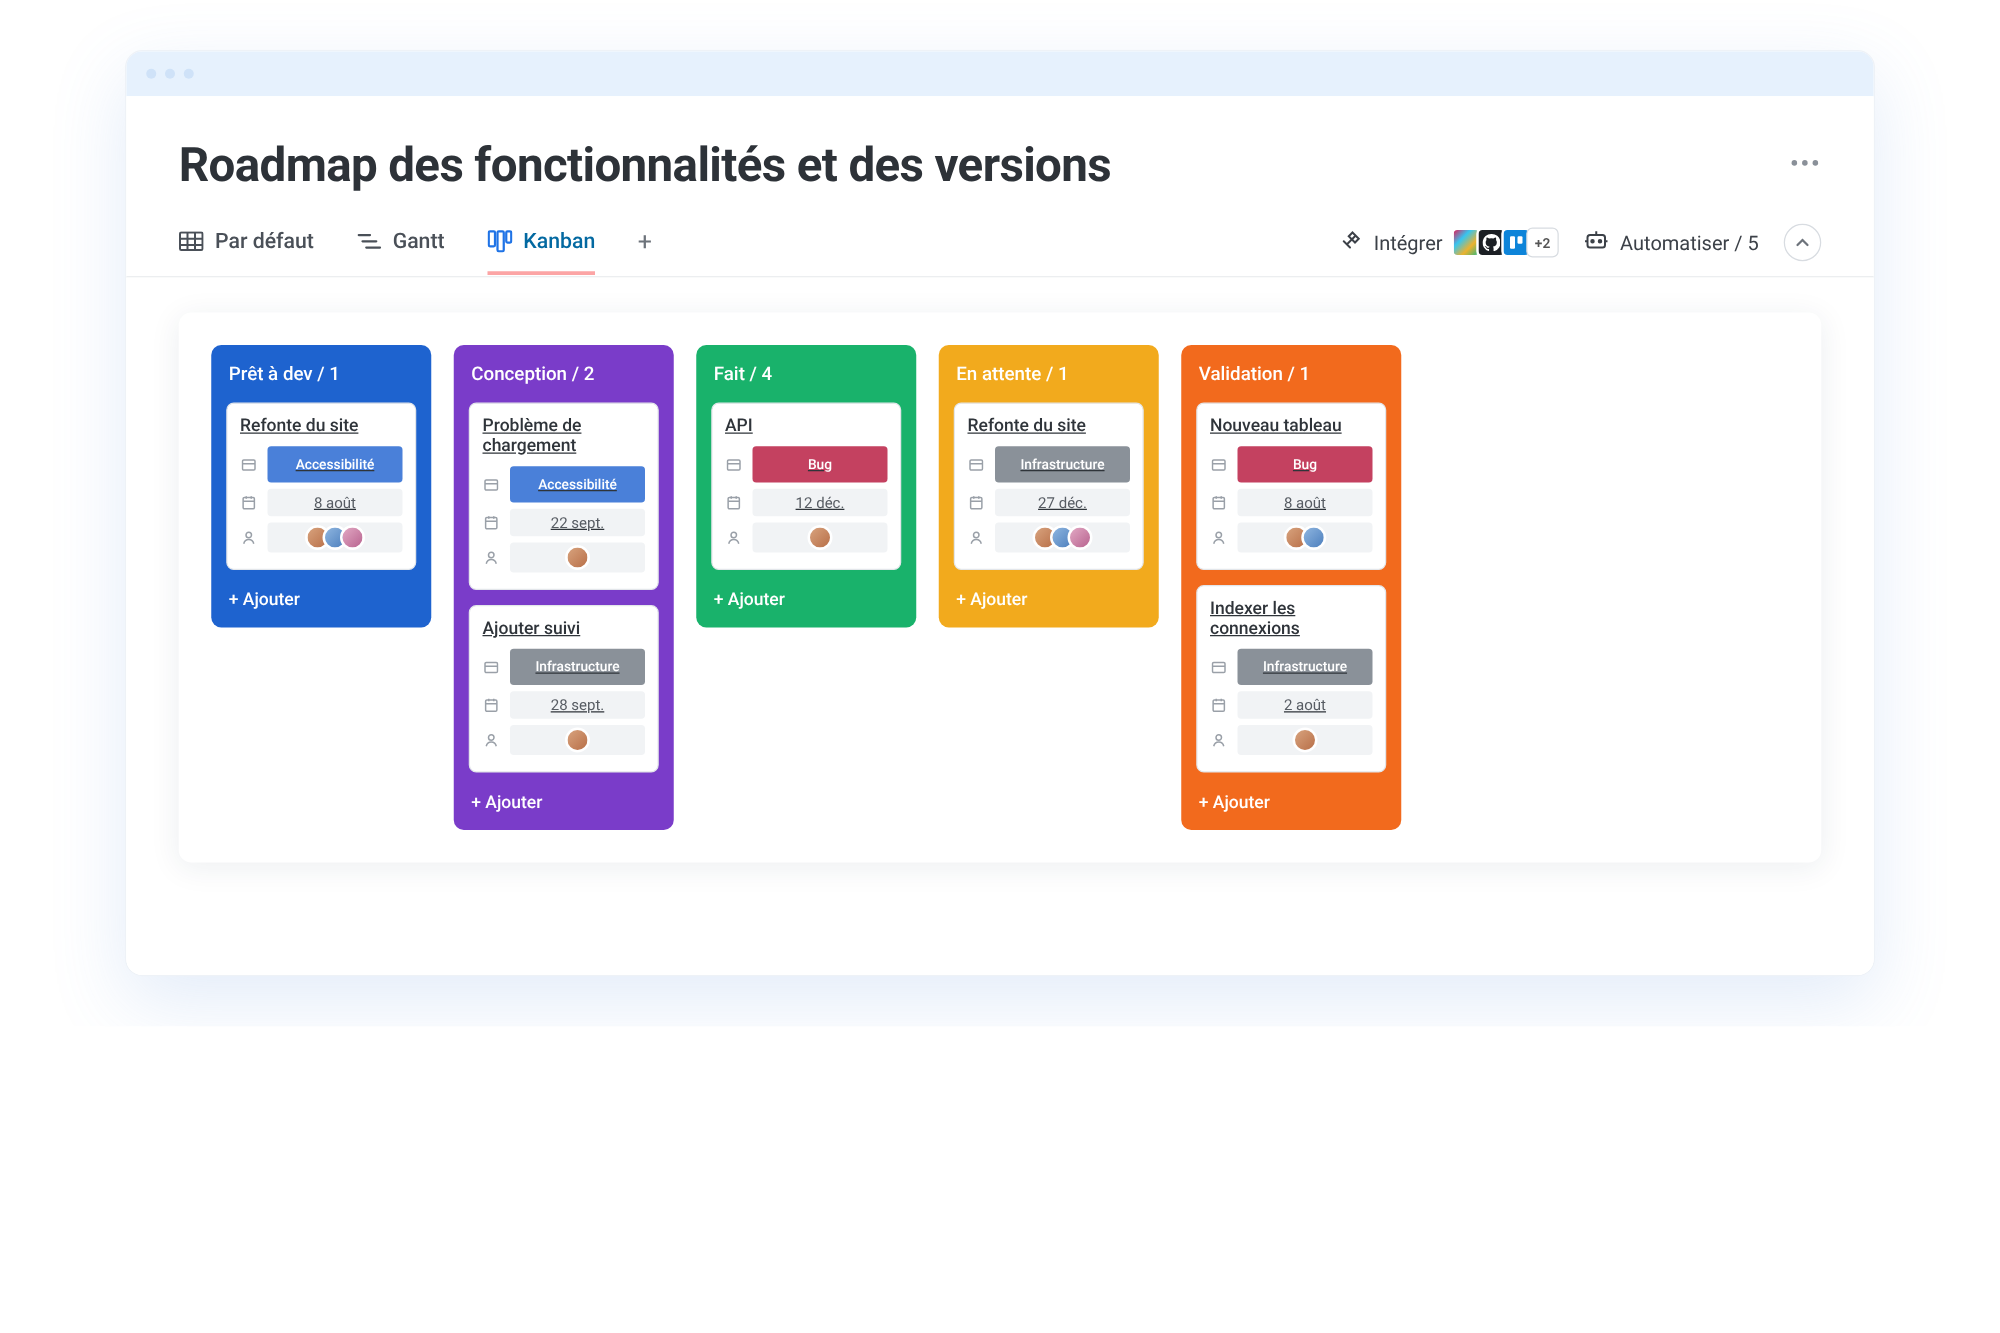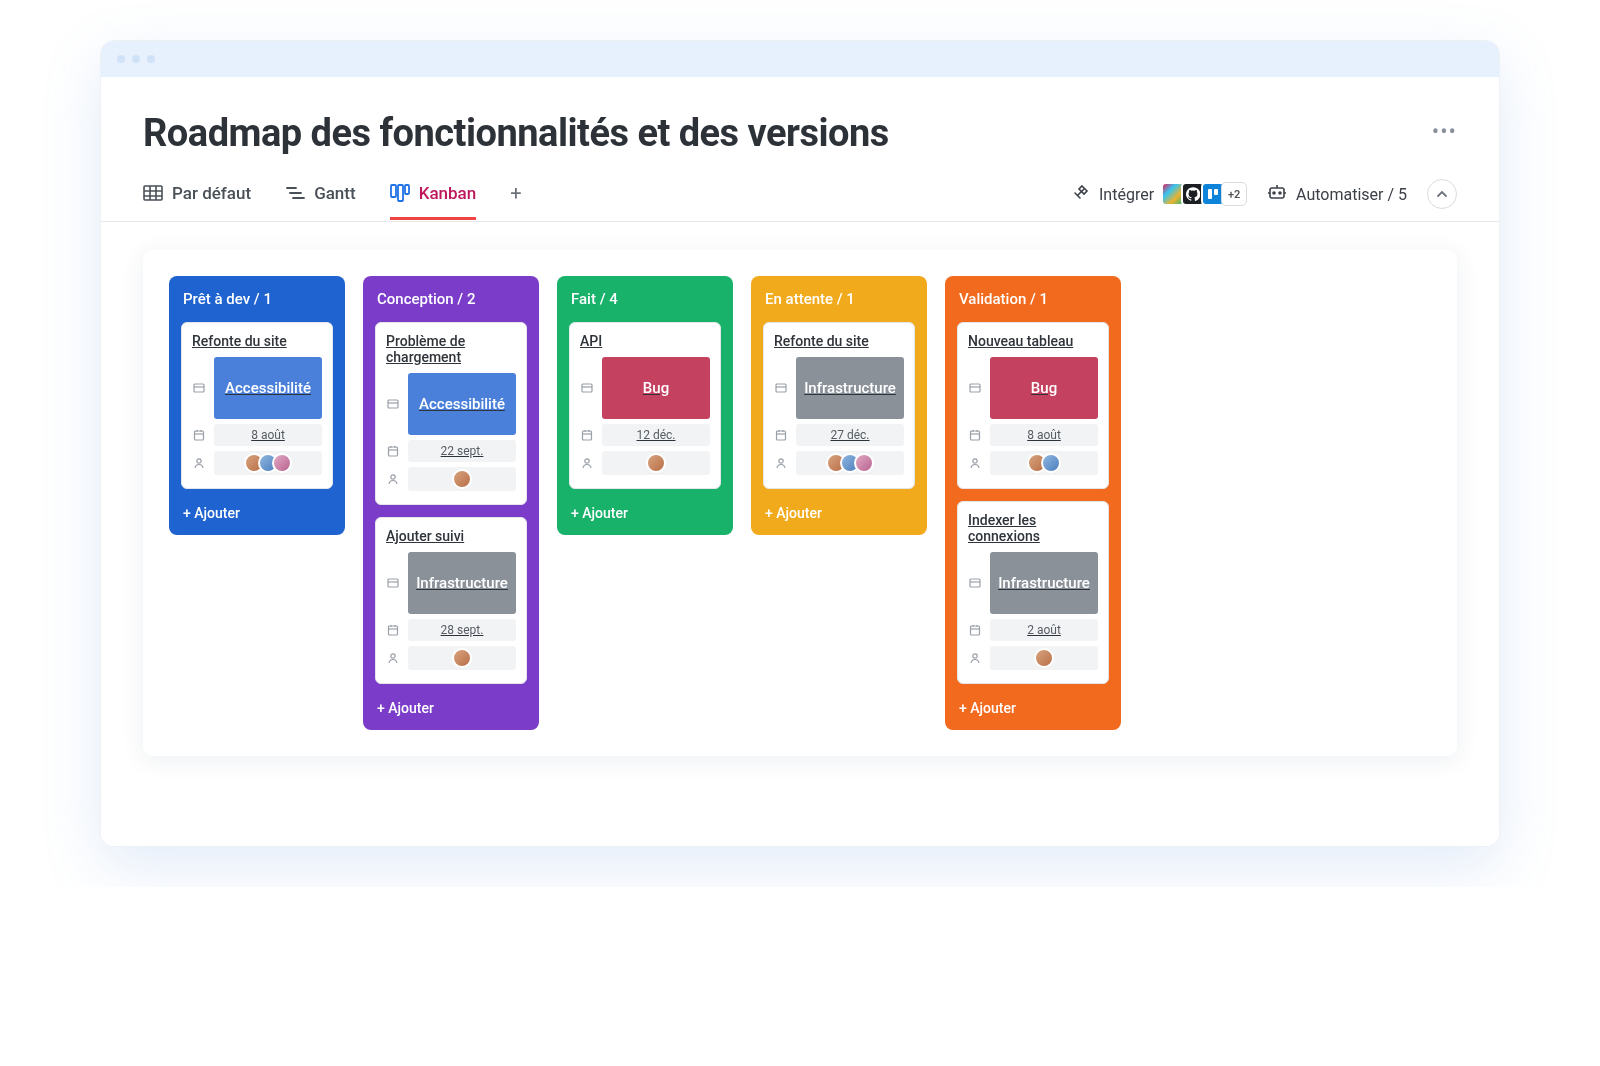--- a/index.html
+++ b/index.html
@@ -62,22 +62,22 @@
     display: flex;
     align-items: center;
     gap: 9px;
     color: #4a5058;
     font-size: 17px;
     font-weight: 500;
     padding-bottom: 14px;
     cursor: pointer;
   }
   .view-tab.active {
-    color: #be185d;
-    border-bottom: 3px solid #ef4444;
+    color: #0369a1;
+    border-bottom: 3px solid #fca5a5;
     margin-bottom: -2px;
   }
   .view-tab .icn { width: 20px; height: 18px; display:inline-flex; align-items:center; justify-content:center; }
   .add-view {
     color: #6d737b;
     font-size: 20px;
     font-weight: 400;
     padding-bottom: 14px;
     cursor: pointer;
   }
@@ -156,22 +156,22 @@
     border: 1px solid #e3e6ea;
     color: #2f343a;
     padding: 10px 10px 8px 10px;
     margin-bottom: 12px;
     text-decoration: underline;
   }
   .card-title { font-size: 14px; font-weight: 500; margin-bottom: 8px; }
   .row { display:flex; align-items:center; gap:8px; margin-bottom:5px; }
   .row-ico { width:14px; color:#9aa0a8; font-size:12px; display:flex; justify-content:center; }
   .tag {
-    flex:1; font-size:15px; font-weight:500; color:#fff;
-    text-align:center; padding:22px 0; border-radius:3px;
+    flex:1; font-size:11px; font-weight:500; color:#fff;
+    text-align:center; padding:8px 0; border-radius:3px;
   }
   .tag.access { background:#4a80d9; }
   .tag.bug { background:#c44160; }
   .tag.infra { background:#8a9199; }
   .val {
     flex:1; font-size:12px; color:#575c63; background:#f1f3f5;
     text-align:center; padding:4px 0; border-radius:3px;
   }
   .avs {
     flex:1; background:#f1f3f5; border-radius:3px; padding:2px 0;

